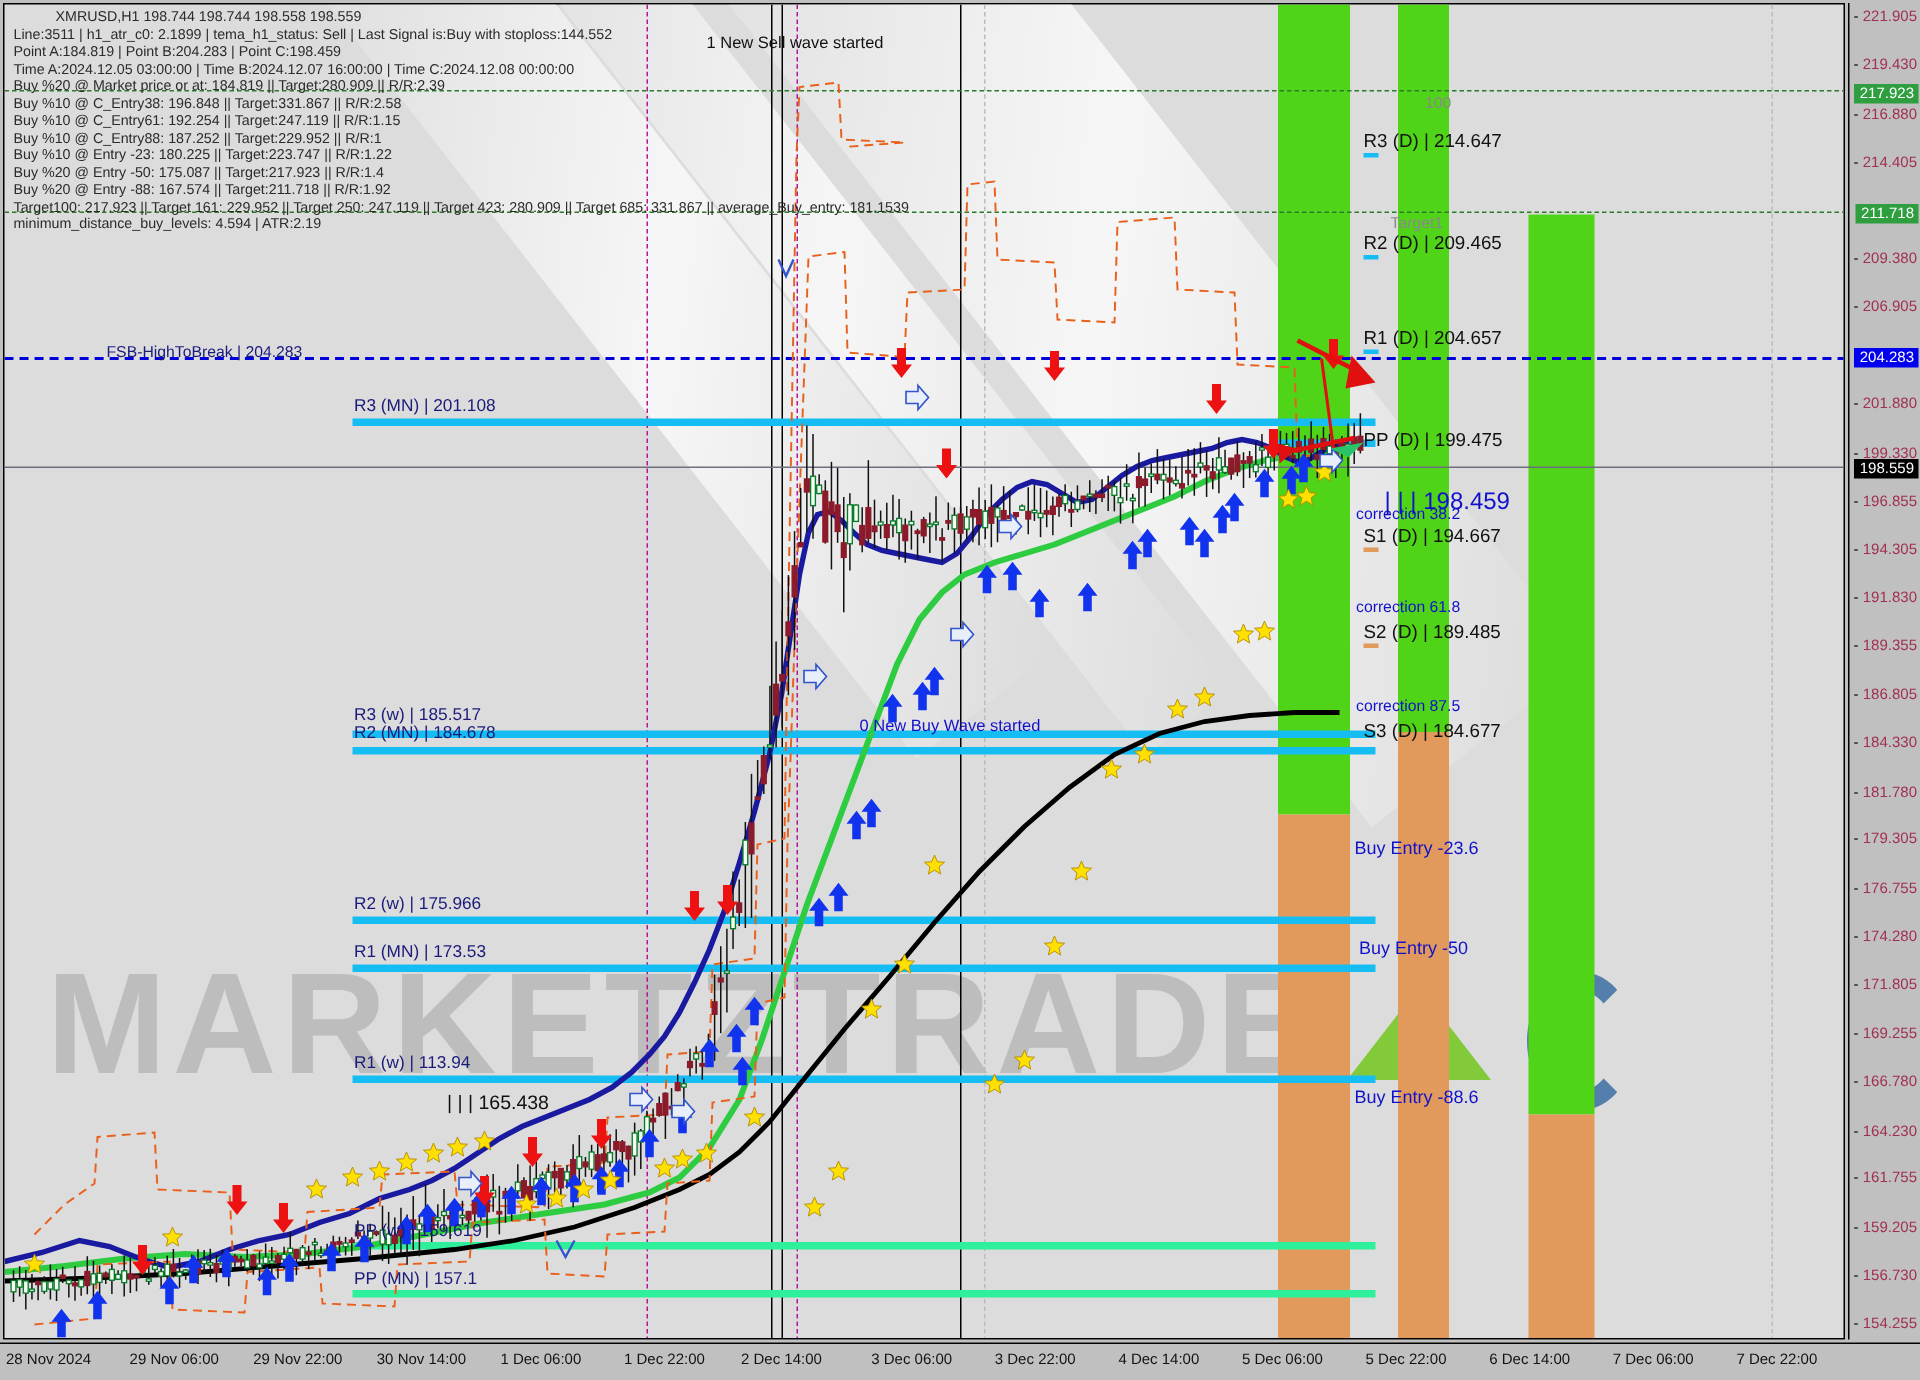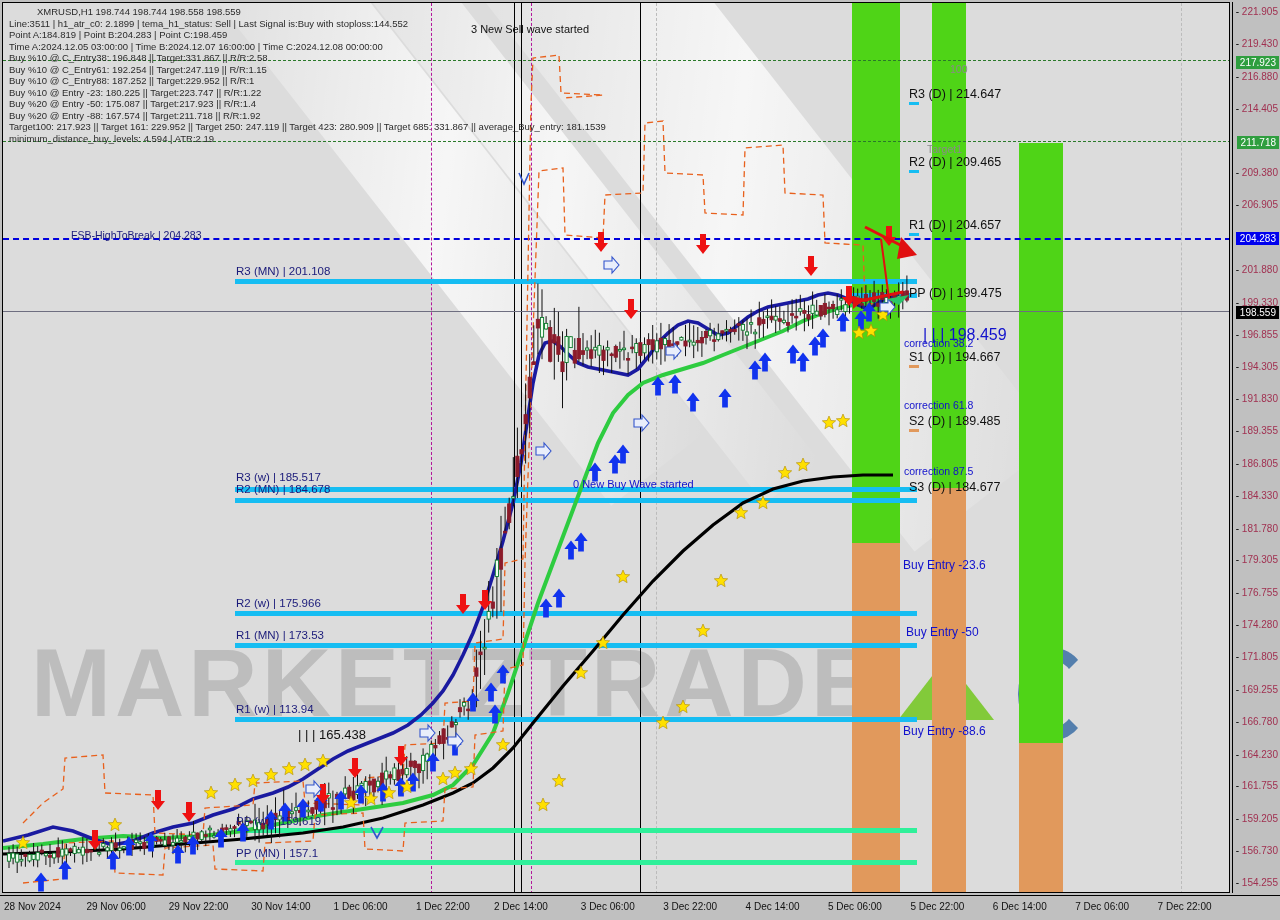--- a/index.html
+++ b/index.html
@@ -799,21 +799,21 @@
         <polygon points="849,293 862,296 850,306" fill="#e01010"></polygon>
         <path d="M878,236 L886,296" stroke="#e01010" stroke-width="2"></path>
 
         <polygon points="884,296 906,292 896,302" fill="#29c46a"></polygon>
 
         <path d="M516,170 L521,181 L526,170" stroke="#3355cc" stroke-width="1.6" fill="none"></path>
         <path d="M368,824 L374,835 L380,824" stroke="#3355cc" stroke-width="1.6" fill="none"></path>
       </g>
     </svg>
 
-    <div class="note black" style="left:468px;top:20px;">3 New Sell wave started</div>
+    <div class="note black" style="left:468px;top:20px;">1 New Sell wave started</div>
     <div class="note darkblue" style="left:570px;top:475px;">0 New Buy Wave started</div>
     <div class="note darkblue" style="left:920px;top:323px;font-size:16px;">| | | 198.459</div>
     <div class="note black" style="left:295px;top:724px;font-size:13px;">| | | 165.438</div>
 
     <div class="hlabel small" style="left:68px;top:226px;">FSB-HighToBreak | 204.283</div>
     <div class="hlabel" style="left:233px;top:262px;">R3 (MN) | 201.108</div>
     <div class="hlabel" style="left:233px;top:468px;">R3 (w) | 185.517</div>
     <div class="hlabel" style="left:233px;top:480px;">R2 (MN) | 184.678</div>
     <div class="hlabel" style="left:233px;top:594px;">R2 (w) | 175.966</div>
     <div class="hlabel" style="left:233px;top:626px;">R1 (MN) | 173.53</div>
@@ -847,20 +847,21 @@
 
     <div class="hlabel blue" style="left:900px;top:555px;font-size:12px;">Buy Entry -23.6</div>
     <div class="hlabel blue" style="left:903px;top:622px;font-size:12px;">Buy Entry -50</div>
     <div class="hlabel blue" style="left:900px;top:721px;font-size:12px;">Buy Entry -88.6</div>
 
     <div id="infopanel">
       <div class="line first">XMRUSD,H1  198.744 198.744 198.558 198.559</div>
       <div class="line">Line:3511 | h1_atr_c0: 2.1899 | tema_h1_status: Sell | Last Signal is:Buy with stoploss:144.552</div>
       <div class="line">Point A:184.819 | Point B:204.283 | Point C:198.459</div>
       <div class="line">Time A:2024.12.05 03:00:00 | Time B:2024.12.07 16:00:00 | Time C:2024.12.08 00:00:00</div>
+      <div class="line">Buy %20 @ Market price or at: 184.819 || Target:280.909 || R/R:2.39</div>
       <div class="line">Buy %10 @ C_Entry38: 196.848 || Target:331.867 || R/R:2.58</div>
       <div class="line">Buy %10 @ C_Entry61: 192.254 || Target:247.119 || R/R:1.15</div>
       <div class="line">Buy %10 @ C_Entry88: 187.252 || Target:229.952 || R/R:1</div>
       <div class="line">Buy %10 @ Entry -23: 180.225 || Target:223.747 || R/R:1.22</div>
       <div class="line">Buy %20 @ Entry -50: 175.087 || Target:217.923 || R/R:1.4</div>
       <div class="line">Buy %20 @ Entry -88: 167.574 || Target:211.718 || R/R:1.92</div>
       <div class="line">Target100: 217.923 || Target 161: 229.952 || Target 250: 247.119 || Target 423: 280.909 || Target 685: 331.867 || average_Buy_entry: 181.1539</div>
       <div class="line">minimum_distance_buy_levels: 4.594 | ATR:2.19</div>
     </div>
 

